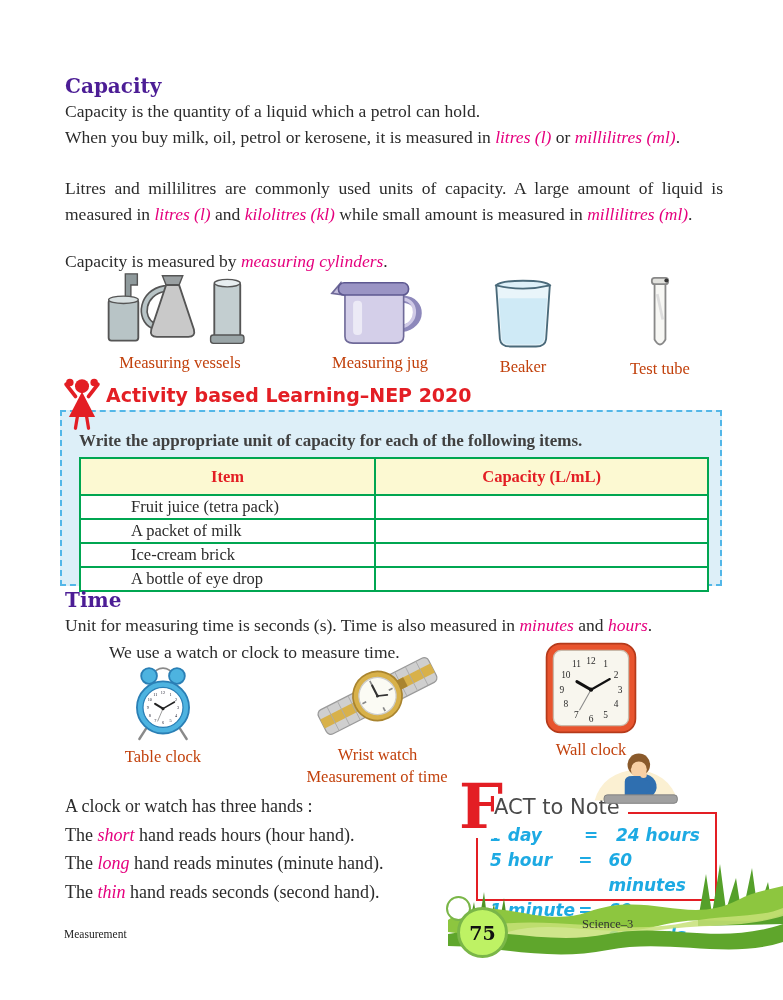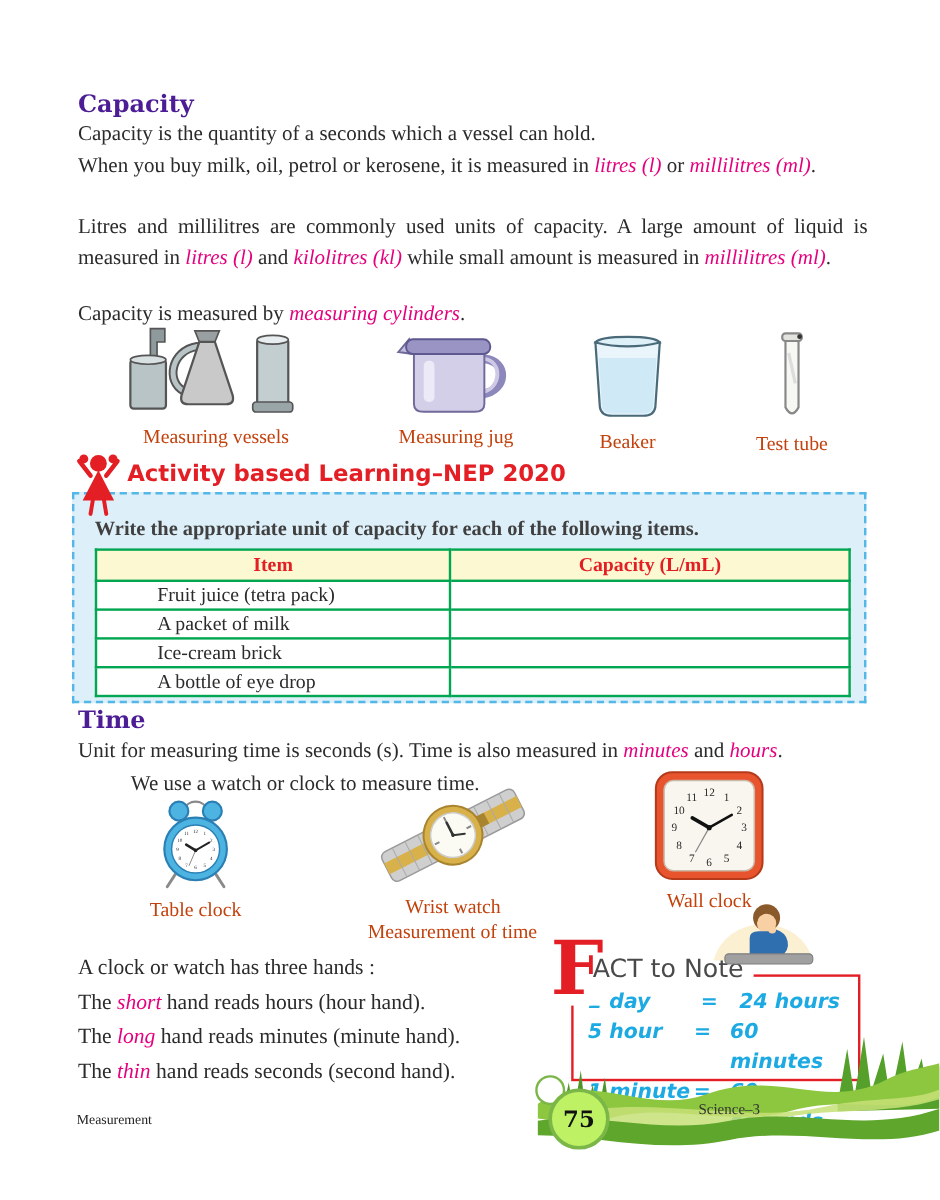--- a/index.html
+++ b/index.html
@@ -13,21 +13,21 @@
 
   .fig { position:absolute; text-align:center; }
   .fig .cap { font-size:16.5px; margin-top:1px; color:#c2410c; }
 
   
   .act-girl { position:absolute; left:60px; top:374px; z-index:2; }
   .act-head { position:absolute; left:106px; top:384px; font-family:"DejaVu Sans", sans-serif; font-weight:bold; font-size:19px; color:#e31e24; z-index:2; }
   .act-box { position:absolute; left:60px; top:410px; width:662px; height:176px; background:#ddeff8; border:2px dashed #53b7e8; }
   .act-instruction { position:absolute; left:17px; top:19px; font-weight:bold; font-size:17px; color:#404040; font-family:"Liberation Serif", serif; }
   .act-table { position:absolute; left:17px; top:45px; width:630px; border-collapse:collapse; }
-  .act-table th { background:#fcf9d2; color:#e31e24; font-size:16.5px; font-weight:bold; border:2px solid #00a651; height:26px; font-family:"Liberation Serif", serif; }
+  .act-table th { background:#fcf9d2; color:#e31e24; font-size:16.5px; font-weight:bold; border:2px solid #00a651; height:37px; font-family:"Liberation Serif", serif; }
   .act-table td { background:#ffffff; border:2px solid #00a651; height:24px; font-size:16.5px; padding-left:50px; }
 
   
   .hands-block { position:absolute; left:65px; top:792px; width:430px; font-size:18px; line-height:28.5px; }
 
   
   .fact-f { position:absolute; left:458px; top:776px; font-family:"DejaVu Serif", serif; font-weight:bold; font-size:62px; line-height:62px; color:#e31e24; background:#fff; z-index:3; padding:0 1px; }
   .fact-title { position:absolute; left:494px; top:795px; font-family:"DejaVu Sans", sans-serif; font-size:21px; color:#4a4a4a; background:#fff; z-index:3; padding:0 8px 3px 0; }
   .fact-box { position:absolute; left:476px; top:812px; width:241px; height:89px; border:2px solid #e31e24; background:#fff; z-index:1; }
   .fact-rows { position:absolute; left:12px; top:9px; right:6px; }
@@ -42,21 +42,21 @@
   .badge-sm { position:absolute; left:446px; top:896px; width:25px; height:25px; border:2px solid #7ab648; border-radius:50%; background:#fff; z-index:2; }
   .badge { position:absolute; left:457px; top:907px; width:51px; height:51px; border:3px solid #7ab648; border-radius:50%; background:#bef264; z-index:3; display:flex; align-items:center; justify-content:center; font-family:"DejaVu Serif", serif; font-weight:bold; font-size:19px; color:#111; }
   .book { position:absolute; left:582px; top:917px; font-size:12.5px; color:#333; z-index:2; }
 </style>
 </head>
 <body>
 
 <div class="page">
 
   <h2 class="h-red" style="top:74px;">Capacity</h2>
-  <p class="para" style="top:99px;"><span>Capacity is the quantity of a seconds which a vessel can hold.</span></p>
+  <p class="para" style="top:99px;"><span>Capacity is the quantity of a liquid which a petrol can hold.</span></p>
   <p class="para just" style="top:125px;"><span>When you buy milk, oil, petrol or kerosene, it is measured in </span><span class="pink">litres (l)</span><span> or </span><span class="pink">millilitres (ml)</span><span>.</span></p>
   <p class="para just" style="top:176px;"><span>Litres and millilitres are commonly used units of capacity. A large amount of liquid is measured in </span><span class="pink">litres (l)</span><span> and </span><span class="pink">kilolitres (kl)</span><span> while small amount is measured in </span><span class="pink">millilitres (ml)</span><span>.</span></p>
   <p class="para" style="top:249px;"><span>Capacity is measured by </span><span class="pink">measuring cylinders</span><span>.</span></p>
 
   <div class="fig" style="left:90px; top:272px; width:180px;">
     <span>
       <svg width="178" height="76" viewBox="0 0 178 82">
         <path d="M30,2 h13 v12 h-7 v17 h-6 Z" fill="#8f9a9c" stroke="#555" stroke-width="1.5"></path>
         <rect x="12" y="30" width="32" height="44" rx="3" fill="#b8c4c6" stroke="#555" stroke-width="2"></rect>
         <ellipse cx="28" cy="30" rx="16" ry="4" fill="#d8e0e1" stroke="#555" stroke-width="1.5"></ellipse>

